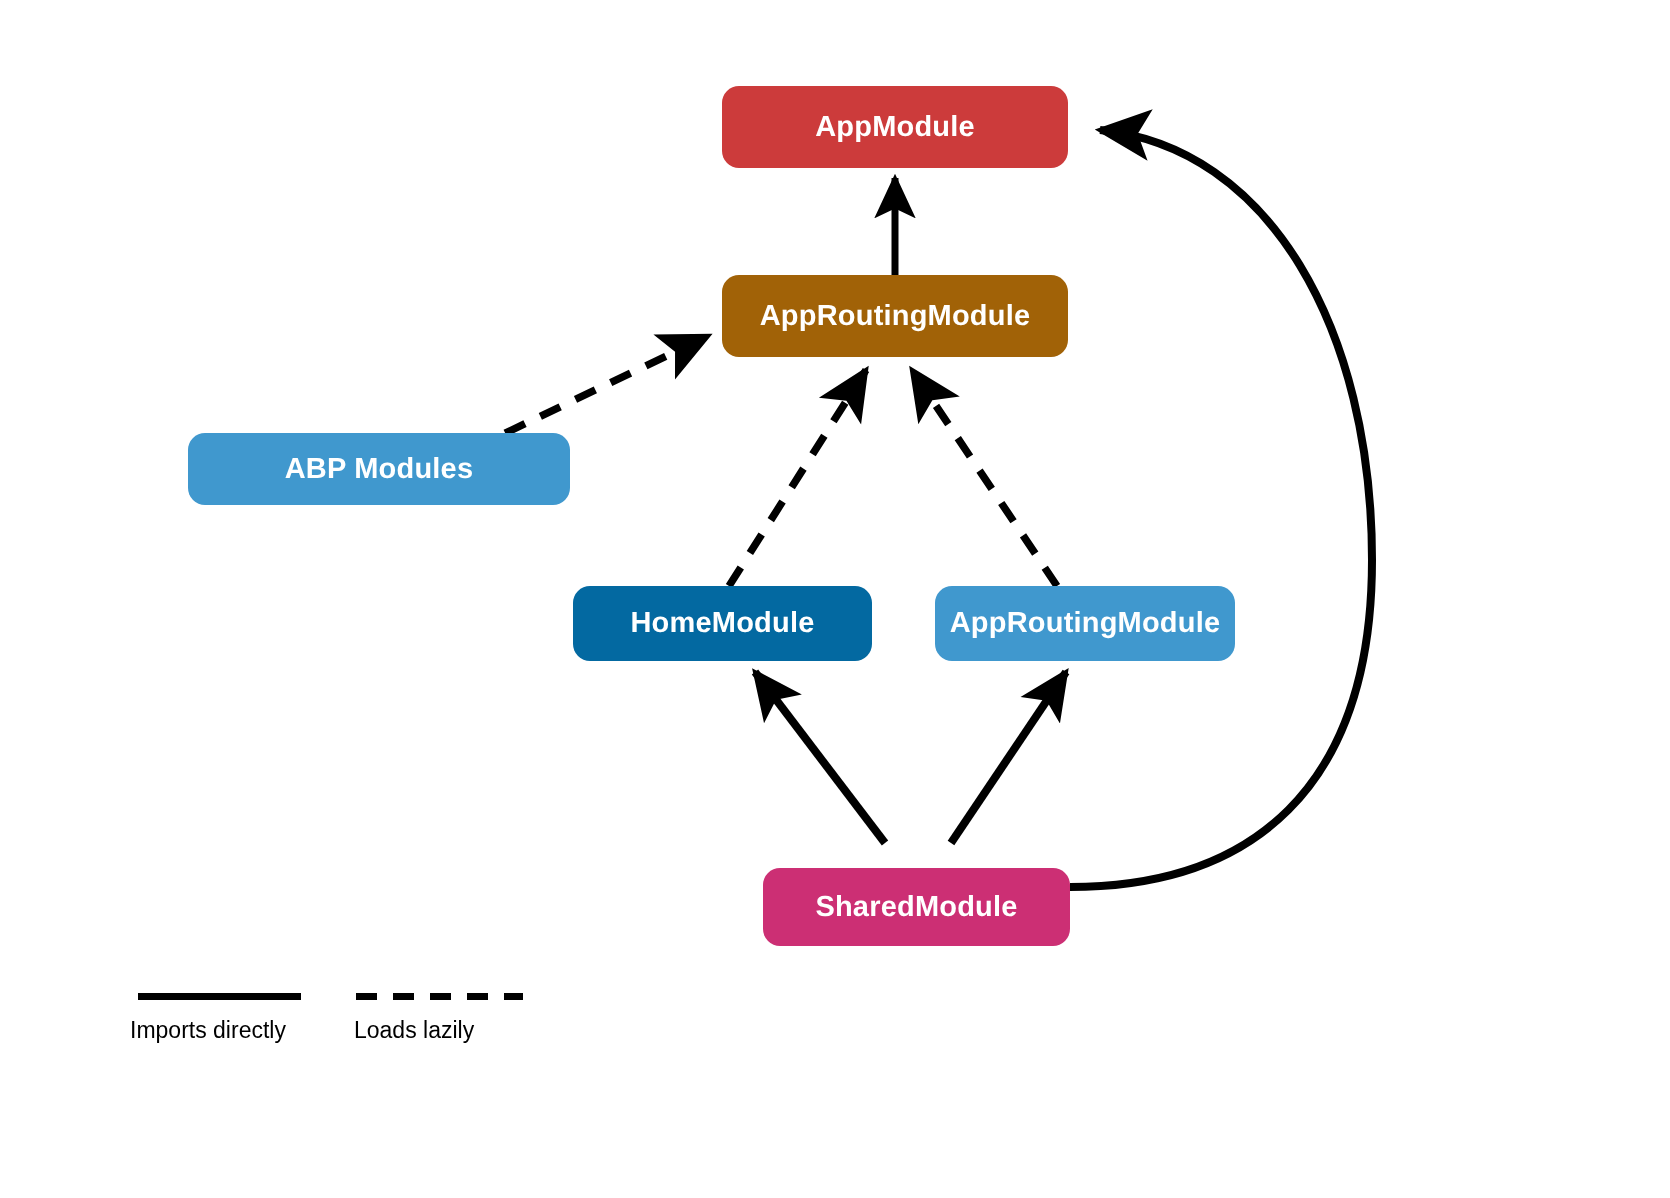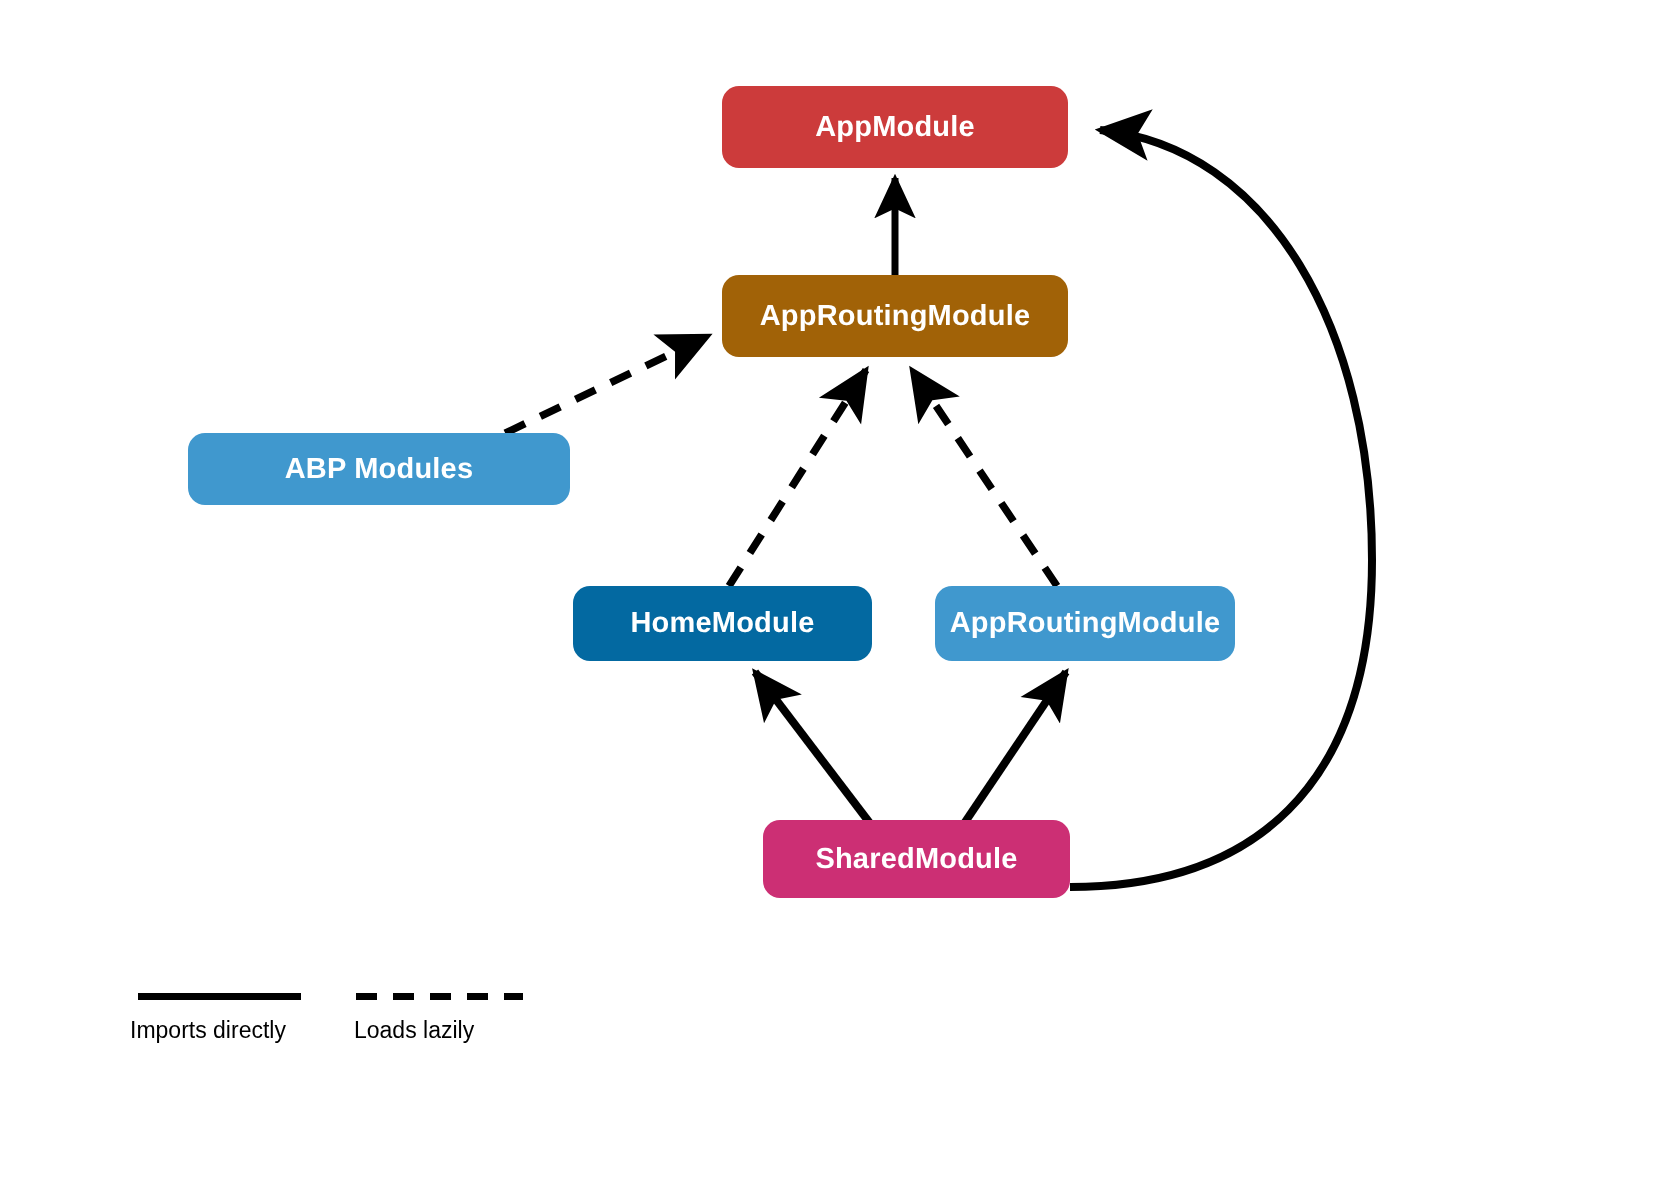--- a/index.html
+++ b/index.html
@@ -40,21 +40,21 @@
     text-align: center;
     line-height: 1;
     z-index: 2;
     text-rendering: geometricPrecision;
   }
   .node-app        { left: 722px; top: 86px;  width: 346px; height: 82px;  background: #cc3b3b; }
   .node-approuting { left: 722px; top: 275px; width: 346px; height: 82px;  background: #a16207; }
   .node-abp        { left: 188px; top: 433px; width: 382px; height: 72px;  background: #4098ce; }
   .node-home       { left: 573px; top: 586px; width: 299px; height: 75px;  background: #0369a1; }
   .node-custom     { left: 935px; top: 586px; width: 300px; height: 75px;  background: #4098ce; }
-  .node-shared     { left: 763px; top: 820px; width: 307px; height: 78px;  background: #cc2f74; }
+  .node-shared     { left: 763px; top: 868px; width: 307px; height: 78px;  background: #cc2f74; }
 
   .legend {
     position: absolute;
     left: 130px;
     top: 985px;
     width: 420px;
     height: 80px;
     z-index: 3;
   }
   .legend-row {

